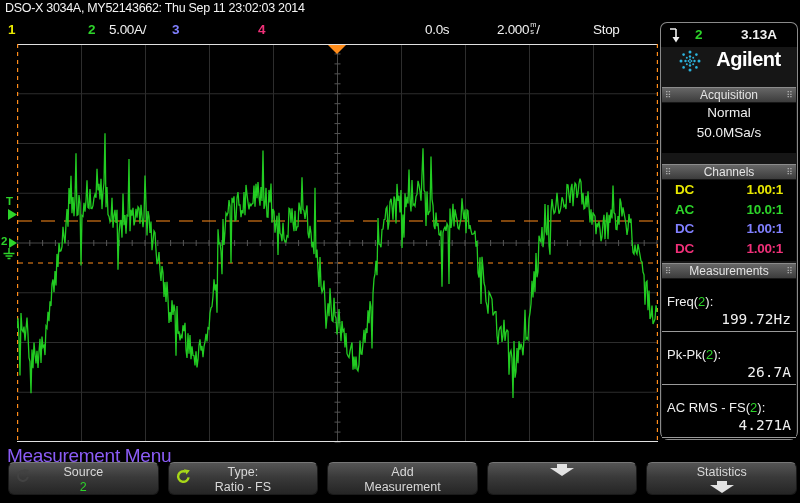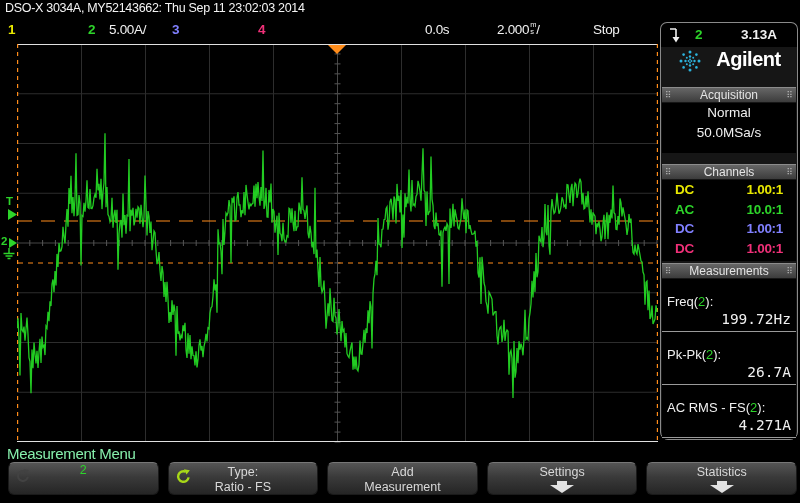--- a/index.html
+++ b/index.html
@@ -40,21 +40,21 @@
   .sec-body{left:1px;width:134px;background:#000;box-sizing:border-box;}
   .acq-line{text-align:center;font-size:13.5px;line-height:20px;color:#f0f0f0;}
   .ch-row{display:flex;justify-content:space-between;padding:0 13px;font-size:13.5px;
           font-weight:bold;line-height:19.5px;letter-spacing:-0.3px;}
   .meas-entry{border-bottom:1px solid #9a9a9a;padding:15px 5px 2px;}
   .meas-label{font-size:13px;line-height:16px;color:#f0f0f0;}
   .meas-value{font-family:"DejaVu Sans Mono",monospace;font-size:14.5px;line-height:19px;
               text-align:right;color:#f0f0f0;}
 
   
-  .menu-label{left:7px;top:445px;font-size:15px;color:#86efac;letter-spacing:-0.3px;}
+  .menu-label{left:7px;top:445px;font-size:19px;color:#8b5cf6;letter-spacing:-0.3px;}
   .menu-row{left:8px;top:462px;width:789px;display:flex;gap:9px;}
   .softkey{flex:1;height:33px;position:relative;border-radius:6px;cursor:pointer;
            background:linear-gradient(#555 0%,#3a3a3a 45%,#252525 100%);
            border:1px solid #1a1a1a;border-top-color:#777;box-sizing:border-box;
            color:#d8d8d8;font-size:12.5px;text-align:center;}
   .sk-l1{line-height:16px;margin-top:1px;}
   .sk-l2{line-height:14px;}
   .sk-icon{position:absolute;left:6px;top:5px;}
   .sk-arrow{margin-top:1px;}
 </style>
@@ -304,39 +304,39 @@
   </div>
 
   <div class="abs menu-label">Measurement Menu</div>
   <div class="abs menu-row">
 
     <div class="softkey">
       <svg class="sk-icon" width="16" height="16" viewBox="0 0 20 20" style="color: rgb(66, 66, 66);">
         <path d="M16 11 A6.2 6.2 0 1 1 12.5 4.4" stroke="currentColor" stroke-width="2.6" fill="none"></path>
         <polygon points="10.5,1.5 17.5,2.5 13.5,7.5" fill="currentColor"></polygon>
       </svg>
+      <div class="sk-l1">Source</div>
       <div class="sk-l2" style="color: rgb(45, 212, 42);">2</div>
     </div>
 
     <div class="softkey">
       <svg class="sk-icon" width="17" height="17" viewBox="0 0 20 20" style="color: rgb(168, 216, 24);">
         <path d="M16 11 A6.2 6.2 0 1 1 12.5 4.4" stroke="currentColor" stroke-width="2.8" fill="none"></path>
         <polygon points="10.5,1.5 17.5,2.5 13.5,7.5" fill="currentColor"></polygon>
       </svg>
       <div class="sk-l1">Type:</div>
       <div class="sk-l2">Ratio - FS</div>
     </div>
 
     <div class="softkey">
       <div class="sk-l1">Add</div>
       <div class="sk-l2">Measurement</div>
     </div>
 
     <div class="softkey">
-      <div class="sk-l1">Settings</div>
       <svg class="sk-arrow" width="36" height="12" viewBox="0 0 36 12">
         <polygon points="13,0 23,0 23,4 30,4 18,12 6,4 13,4" fill="#e2e2e2"></polygon>
       </svg>
     </div>
 
 
     <div class="softkey">
       <div class="sk-l1">Statistics</div>
       <svg class="sk-arrow" width="36" height="12" viewBox="0 0 36 12">
         <polygon points="13,0 23,0 23,4 30,4 18,12 6,4 13,4" fill="#e2e2e2"></polygon>

